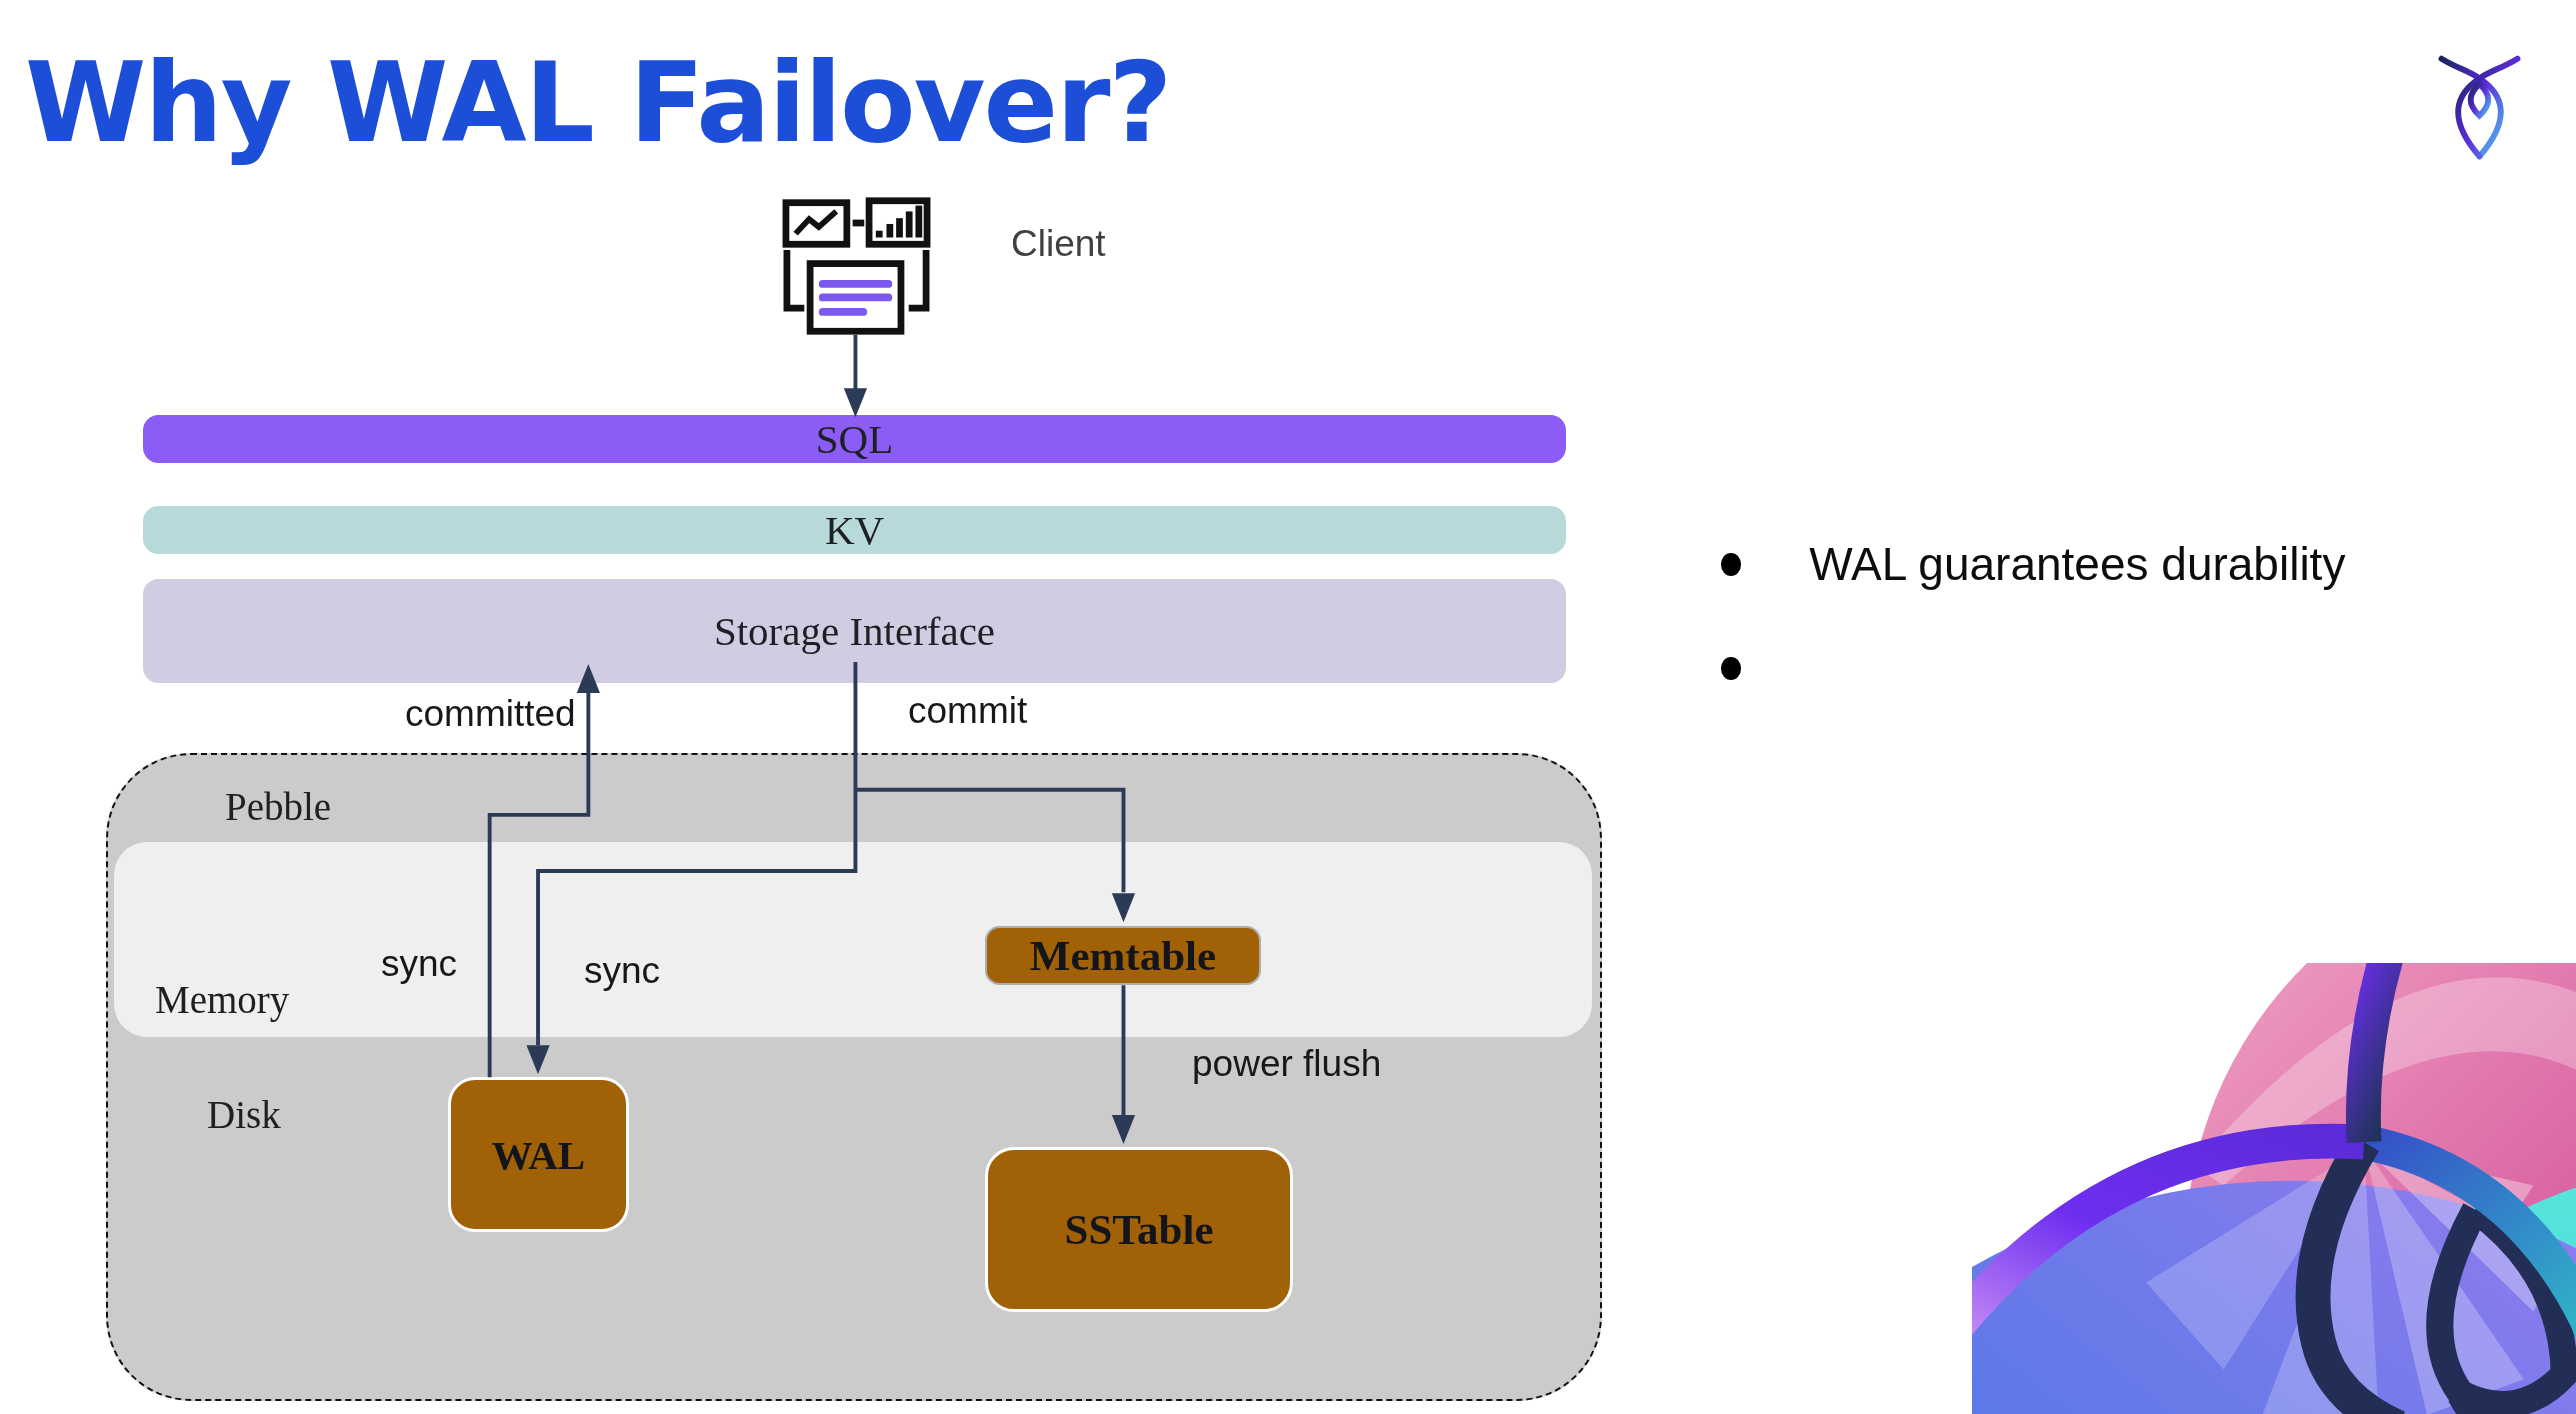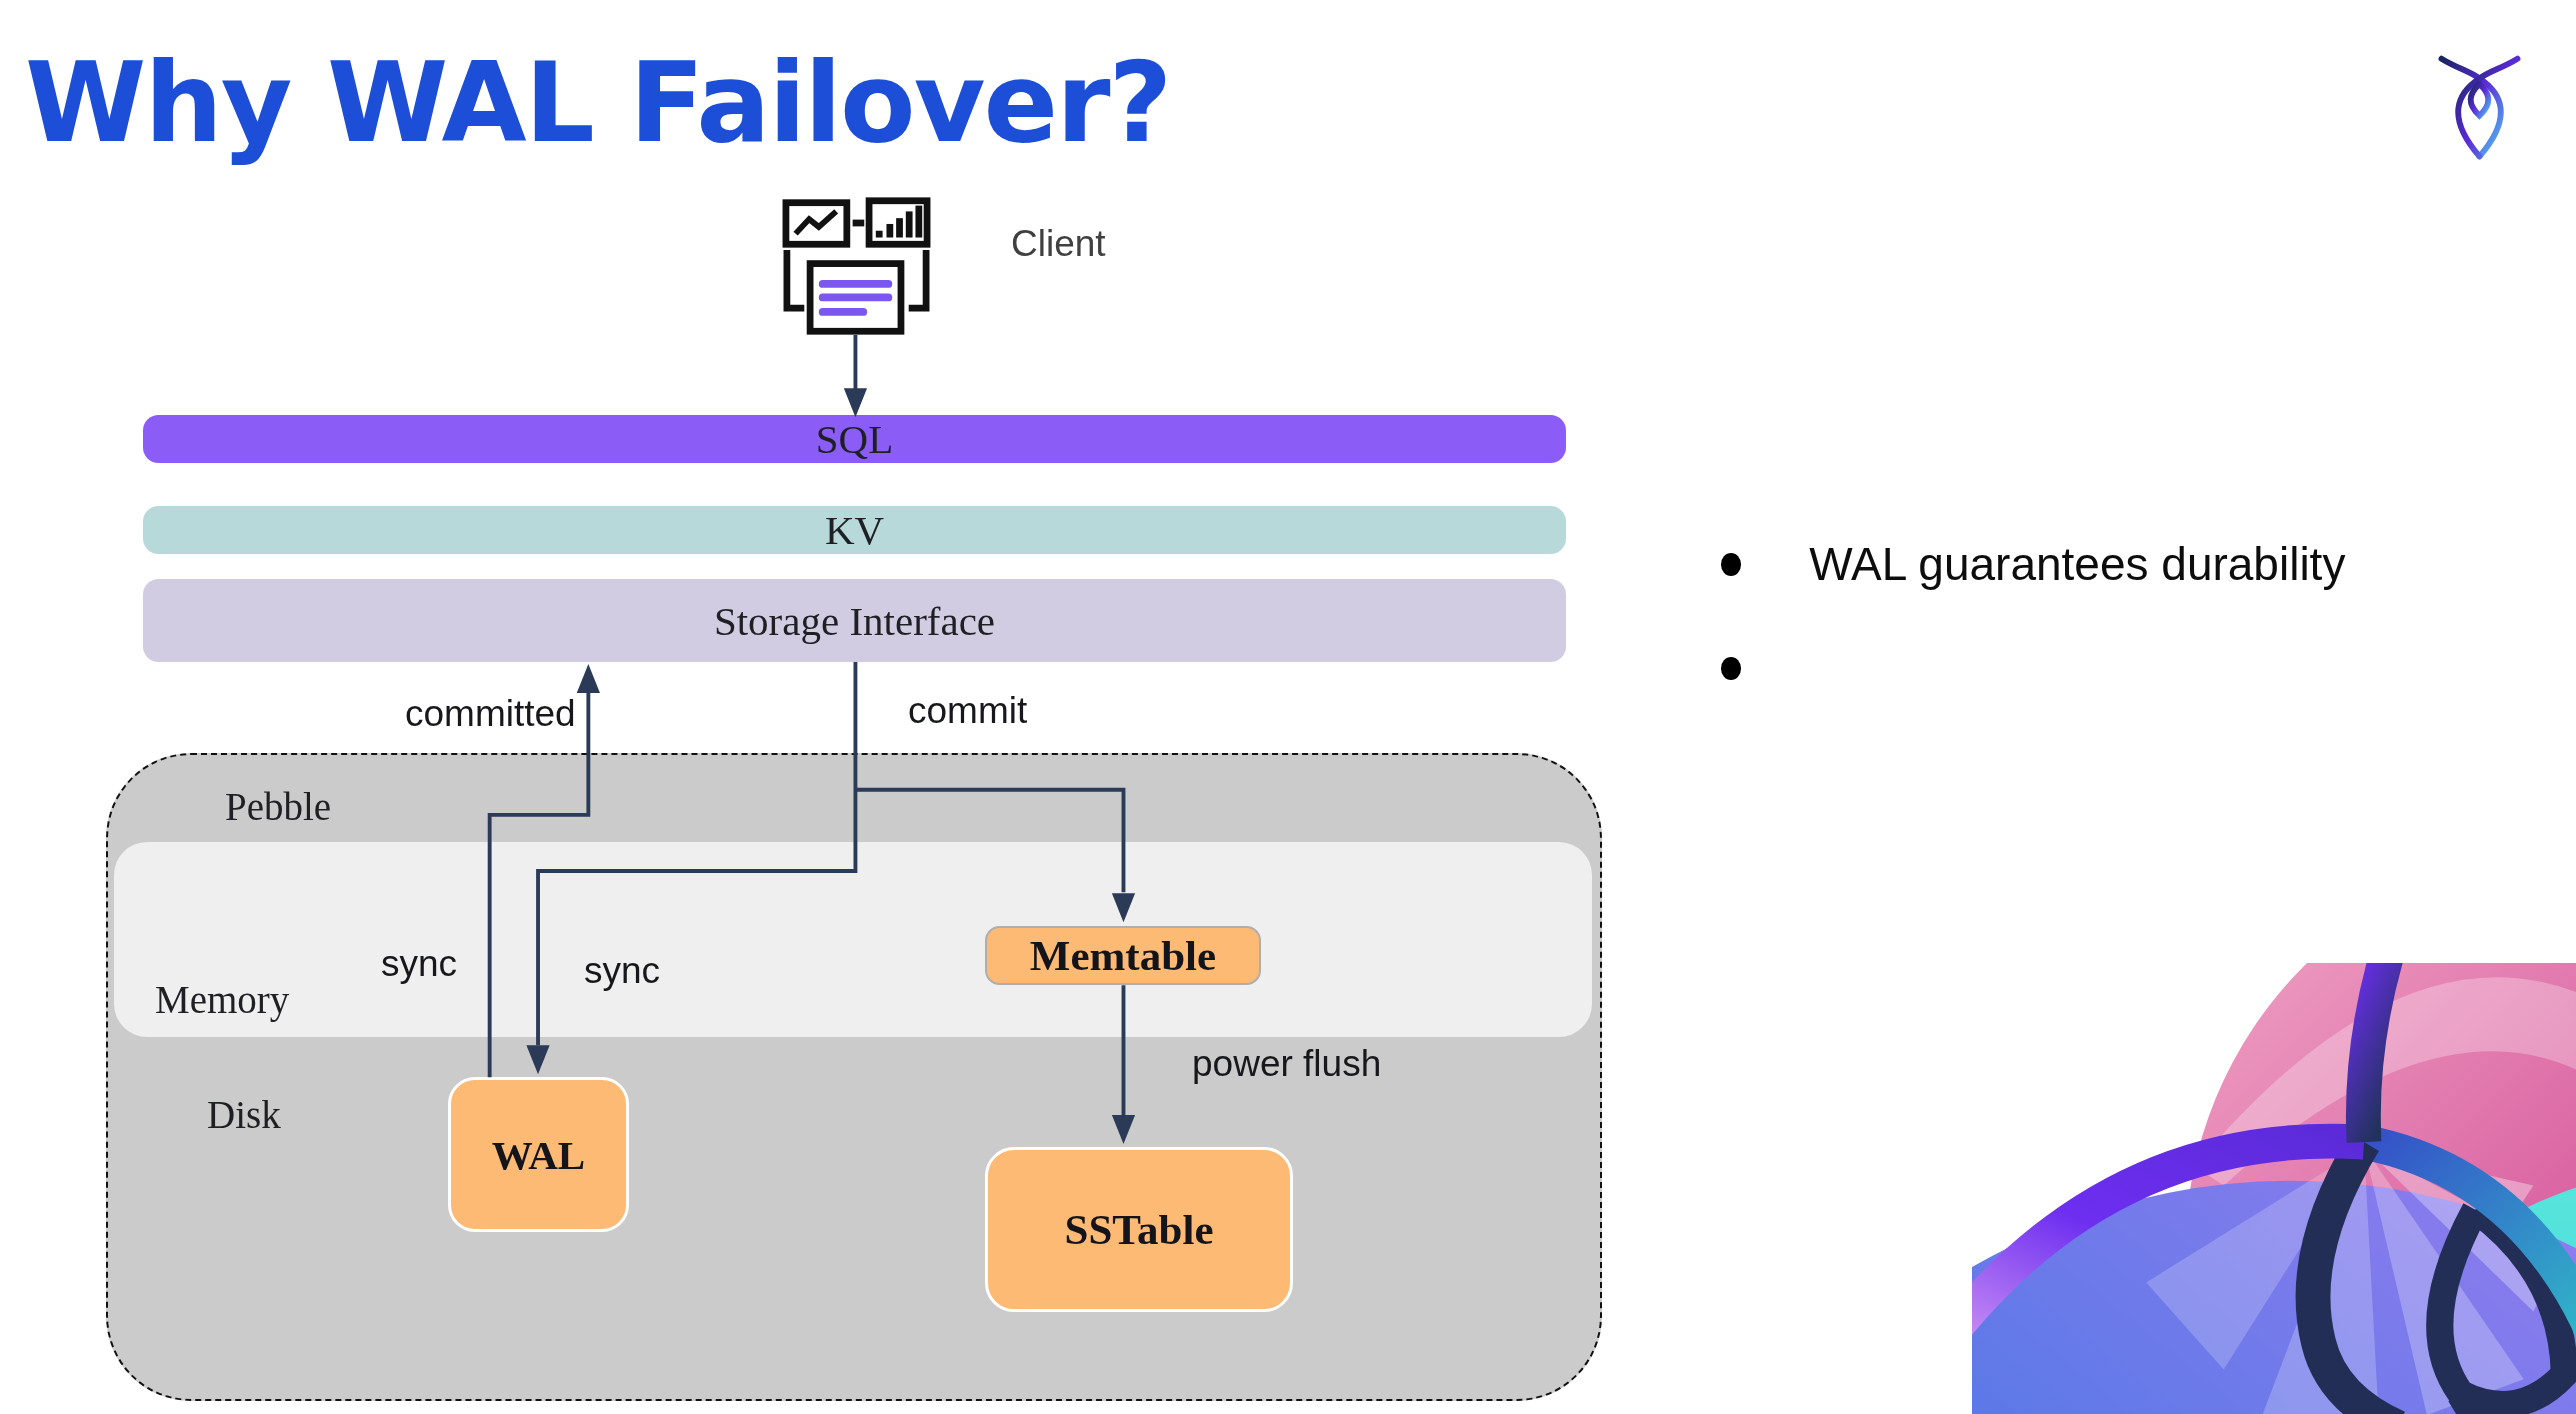--- a/index.html
+++ b/index.html
@@ -9,29 +9,29 @@
   
   .slide-title{left:25px;top:39px;font-size:110px;font-weight:700;color:#1d4ed8;
        letter-spacing:-1.9px;font-family:"DejaVu Sans","Liberation Sans",sans-serif;}
   
   .serif{font-family:"Liberation Serif","DejaVu Serif",serif;color:#1f2024;}
   
   .bar{left:143px;width:1423px;border-radius:15.5px;display:flex;
        align-items:center;justify-content:center;font-size:41px;}
   .bar-sql{top:415px;height:48px;background:#8b5cf6;}
   .bar-kv{top:506px;height:48px;background:#b8d9da;}
-  .bar-storage{top:579px;height:83px;background:#d2cce3;}
+  .bar-storage{top:579px;height:104px;background:#d2cce3;}
   
   .pebble-box{left:106px;top:753px;width:1496px;height:648px;background:#cbcbcb;
        border:2.9px dashed #111111;border-radius:85px;box-sizing:border-box;}
   .memory-band{left:114px;top:842px;width:1478px;height:195px;background:#efefef;
        border-radius:33px;}
   .zone-label{font-size:39px;}
   
-  .node{background:#fdba74;display:flex;align-items:center;justify-content:center;
+  .node{background:#a16207;display:flex;align-items:center;justify-content:center;
        box-sizing:border-box;font-weight:bold;
        font-family:"Liberation Serif","DejaVu Serif",serif;color:#14151a;}
   .node-wal{left:448px;top:1077px;width:181px;height:155px;border:3.9px solid #ffffff;
        border-radius:27px;font-size:41px;}
   .node-memtable{left:985px;top:926px;width:276px;height:59px;border:2.9px solid #aeaeae;
        border-radius:14.5px;font-size:43px;}
   .node-sstable{left:985px;top:1147px;width:308px;height:165px;border:3.9px solid #ffffff;
        border-radius:29px;font-size:43px;}
   
   .edge-label{font-size:37px;color:#17181c;}

